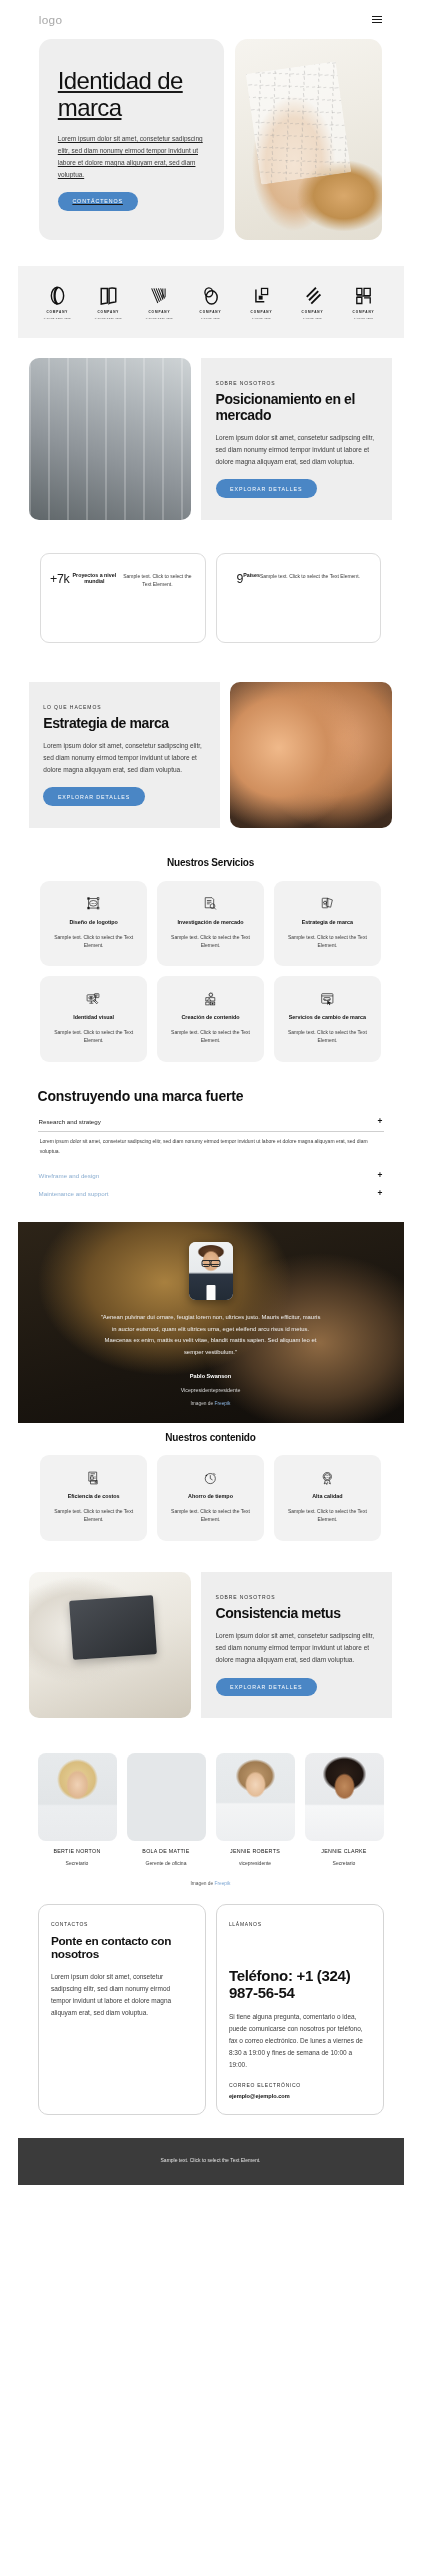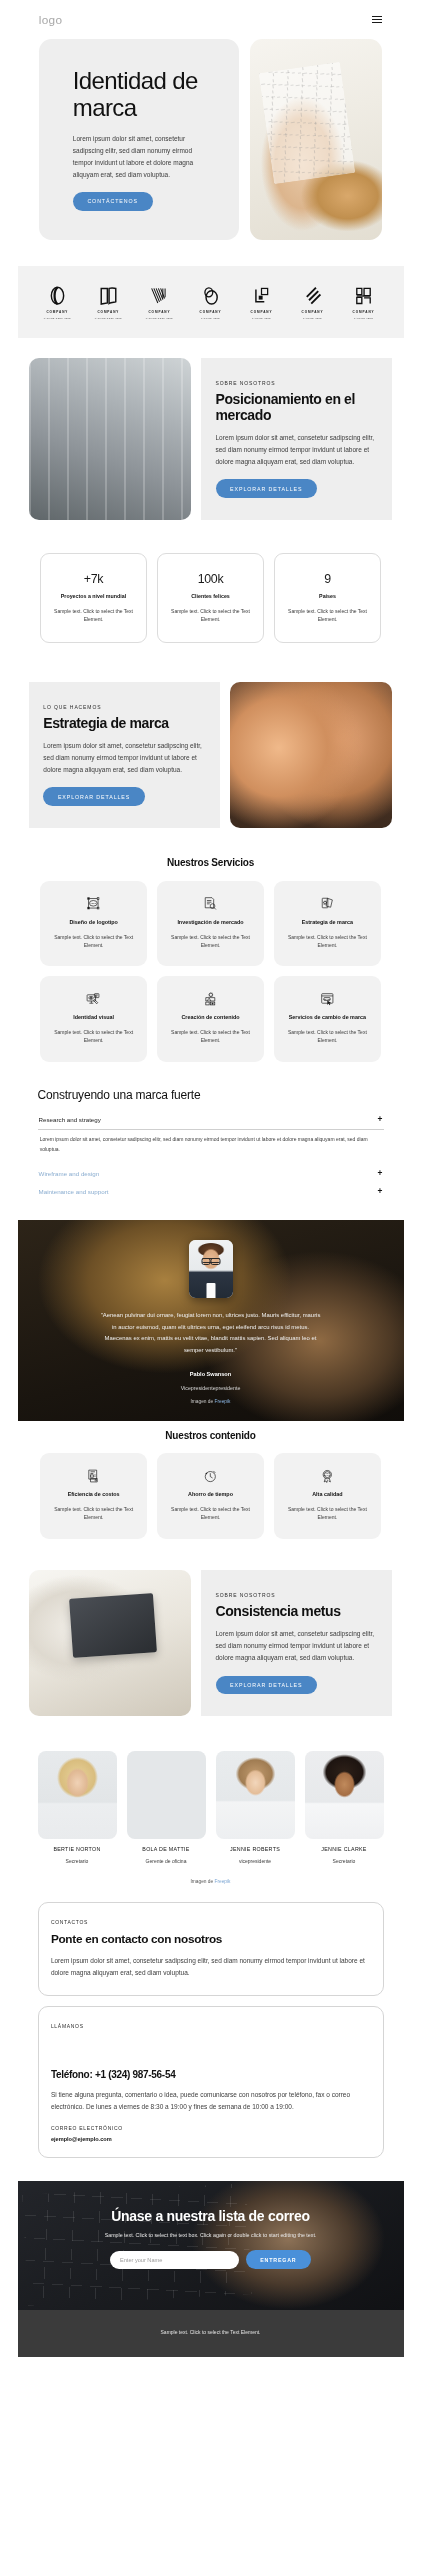--- a/index.html
+++ b/index.html
@@ -19,21 +19,21 @@
     justify-content:space-between; padding:0 21.3px; background:#fff;
   }
   .logo { font-size:11.8px; color:#a8a8a8; font-weight:400; letter-spacing:0.3px; }
   .burger { display:flex; flex-direction:column; gap:1.7px; cursor:pointer; }
   .burger span { display:block; width:10.7px; height:1.1px; background:#1a1a1a; }
 
   
   .hero { display:flex; gap:11.2px; padding:0 21.3px 26px; align-items:stretch; }
   .hero-card {
     flex:1 1 0; background:#eeeeee; border-radius:12.4px;
-    padding:29px 34px; display:flex; flex-direction:column; justify-content:center;
+    padding:29px 19px; display:flex; flex-direction:column; justify-content:center;text-decoration:underline;
   }
   .hero-title {
     font-size:24px; line-height:1.12; font-weight:400; letter-spacing:-0.6px;
     color:#111; margin-bottom:11.2px;
   }
   .body-text { font-size:6.5px; line-height:1.85; color:#3b3b3b; }
   .btn-primary {
     display:inline-block; margin-top:11.2px; background:#4a86c5; color:#fff;
     border:none; border-radius:17px; padding:6.2px 14.6px; font-size:5.3px;
     letter-spacing:0.9px; cursor:pointer; align-self:flex-start;
@@ -108,21 +108,21 @@
     display:flex; flex-direction:column; justify-content:center;
   }
   .eyebrow { font-size:5px; letter-spacing:0.9px; color:#2b2b2b; margin-bottom:6.2px; text-transform:uppercase; }
   .h2-bold { font-size:14px; line-height:1.14; font-weight:700; letter-spacing:-0.4px; color:#111; margin-bottom:7.9px; }
 
   
   .stats { display:flex; gap:10px; padding:12.4px 22.5px 19px; }
   .stat-card {
     flex:1 1 0; border:0.6px solid #dcdcdc; border-radius:9px;
     padding:18px 9px; text-align:center; background:#fff; min-height:90px;
-    display:flex; flex-direction:column; justify-content:center;
+    display:flex; flex-direction:row; justify-content:center;
   }
   .stat-num { font-size:12.4px; font-weight:300; color:#1a1a1a; margin-bottom:6.7px; letter-spacing:-0.3px; }
   .stat-label { font-size:5.3px; font-weight:700; color:#111; margin-bottom:7.9px; }
   .stat-desc { font-size:5px; line-height:1.65; color:#3b3b3b; }
 
   
   .section-title {
     text-align:center; font-size:10px; font-weight:700; color:#111;
     letter-spacing:-0.2px; padding:9px 0 12.4px;
   }
@@ -132,21 +132,21 @@
   .feature-card {
     background:#f2f2f2; border-radius:9px; padding:14.6px 9px 17px;
     text-align:center; min-height:76px;
   }
   .feature-icon { height:17px; display:flex; align-items:center; justify-content:center; margin-bottom:6.7px; }
   .feature-title { font-size:5.4px; font-weight:700; color:#111; margin-bottom:7.9px; }
   .feature-desc { font-size:5px; line-height:1.65; color:#3b3b3b; }
 
   
   .accordion-sec { padding:15.7px 20px 19px; }
-  .acc-title { font-size:12px; font-weight:400; color:#111; margin-bottom:7.9px; letter-spacing:-0.2px; }
+  .acc-title { font-size:14px; font-weight:700; color:#111; margin-bottom:7.9px; letter-spacing:-0.2px; }
   .acc-item { border-bottom:0.6px solid #cfcfcf; }
   .acc-head {
     display:flex; justify-content:space-between; align-items:center;
     padding:5px 1.1px; cursor:pointer;
   }
   .acc-label { font-size:6.2px; color:#222; }
   .acc-label.muted { color:#8aadd0; }
   .acc-plus { font-size:8.4px; font-weight:700; color:#111; line-height:1; }
   .acc-body { font-size:5px; line-height:1.85; color:#3b3b3b; padding:5.6px 2.2px 10px; }
   .acc-item.collapsed { border-bottom:none; }
@@ -193,28 +193,28 @@
   .mp-d{ background: radial-gradient(ellipse 13.5px 17px at 50% 38%, #c08a5c 0%, #a56e44 65%, transparent 78%),
       radial-gradient(ellipse 26px 21.3px at 50% 24%, #2d2018 0%, #1d1410 70%, transparent 84%),
       linear-gradient(180deg,#ecedef 0%,#e7e9eb 58%,#f6f7f8 60%,#eff0f2 100%); }
   .member-name { font-size:5.3px; letter-spacing:0.3px; color:#111; margin-bottom:5.6px; }
   .member-role { font-size:5px; color:#3b3b3b; }
 
   .freepik-credit { text-align:center; font-size:4.8px; color:#555; padding:10px 0 5.6px; }
   .freepik-credit a { color:#7fa8d4; text-decoration:none; }
 
   
-  .contact { display:flex; gap:10px; padding:12.4px 20px 22.5px; align-items:stretch;flex-direction:column; }
+  .contact { display:flex; gap:10px; padding:12.4px 20px 22.5px; align-items:stretch; }
   .contact-card {
     flex:1 1 0; border:0.6px solid #d5d5d5; border-radius:10px; padding:15.7px 12.4px;
     background:#fff;
   }
   .contact-eyebrow { font-size:5px; letter-spacing:0.7px; color:#2b2b2b; margin-bottom:7.9px; }
   .contact-h { font-size:11.8px; font-weight:700; line-height:1.15; letter-spacing:-0.3px; color:#111; margin-bottom:9px; }
-  .contact-h.small { font-size:10px;margin-top:40px; }
+  .contact-h.small { font-size:15px;margin-top:40px; }
   .contact-sub { font-size:5px; letter-spacing:0.7px; color:#2b2b2b; margin:11.2px 0 5px; }
   .contact-email { font-size:5.6px; font-weight:700; color:#111; }
 
   
   .newsletter { position:relative; min-height:129px; padding:27px 34px; text-align:center; overflow:hidden; }
   .newsletter .inner { position:relative; z-index:2; }
   .nl-title { font-size:14px; font-weight:700; color:#fff; letter-spacing:-0.3px; margin-bottom:7.9px; }
   .nl-sub { font-size:5.3px; color:#e9e9e9; margin-bottom:12.4px; }
   .nl-form { display:flex; justify-content:center; gap:6.7px; align-items:center; }
   .nl-input {
@@ -350,25 +350,20 @@
     </div>
   </section>
 
   <section class="stats">
     <div class="stat-card">
       <div class="stat-num">+7k</div>
       <div class="stat-label">Proyectos a nivel mundial</div>
       <div class="stat-desc">Sample text. Click to select the Text Element.</div>
     </div>
     <div class="stat-card">
-      <div class="stat-num">100k</div>
-      <div class="stat-label">Clientes felices</div>
-      <div class="stat-desc">Sample text. Click to select the Text Element.</div>
-    </div>
-    <div class="stat-card">
       <div class="stat-num">9</div>
       <div class="stat-label">Países</div>
       <div class="stat-desc">Sample text. Click to select the Text Element.</div>
     </div>
   </section>
 
   <section class="split">
     <div class="split-card">
       <div class="eyebrow">LO QUE HACEMOS</div>
       <h2 class="h2-bold">Estrategia de marca</h2>
@@ -611,30 +606,19 @@
     </div>
     <div class="contact-card">
       <div class="contact-eyebrow">LLÁMANOS</div>
       <h2 class="contact-h small">Teléfono: +1 (324) 987-56-54</h2>
       <p class="body-text">Si tiene alguna pregunta, comentario o idea, puede comunicarse con nosotros por teléfono, fax o correo electrónico. De lunes a viernes de 8:30 a 19:00 y fines de semana de 10:00 a 19:00.</p>
       <div class="contact-sub">CORREO ELECTRÓNICO</div>
       <div class="contact-email">ejemplo@ejemplo.com</div>
     </div>
   </section>
 
-  <section class="newsletter photo ph-keyboard">
-    <div class="keys"></div>
-    <div class="inner">
-      <h2 class="nl-title">Únase a nuestra lista de correo</h2>
-      <p class="nl-sub">Sample text. Click to select the text box. Click again or double click to start editing the text.</p>
-      <form class="nl-form">
-        <input class="nl-input" type="text" placeholder="Enter your Name" style="">
-        <button class="nl-btn">ENTREGAR</button>
-      </form>
-    </div>
-  </section>
 
   <footer class="footer">
     <div class="footer-text">Sample text. Click to select the Text Element.</div>
   </footer>
 
 </div>
 
 
 </body></html>

